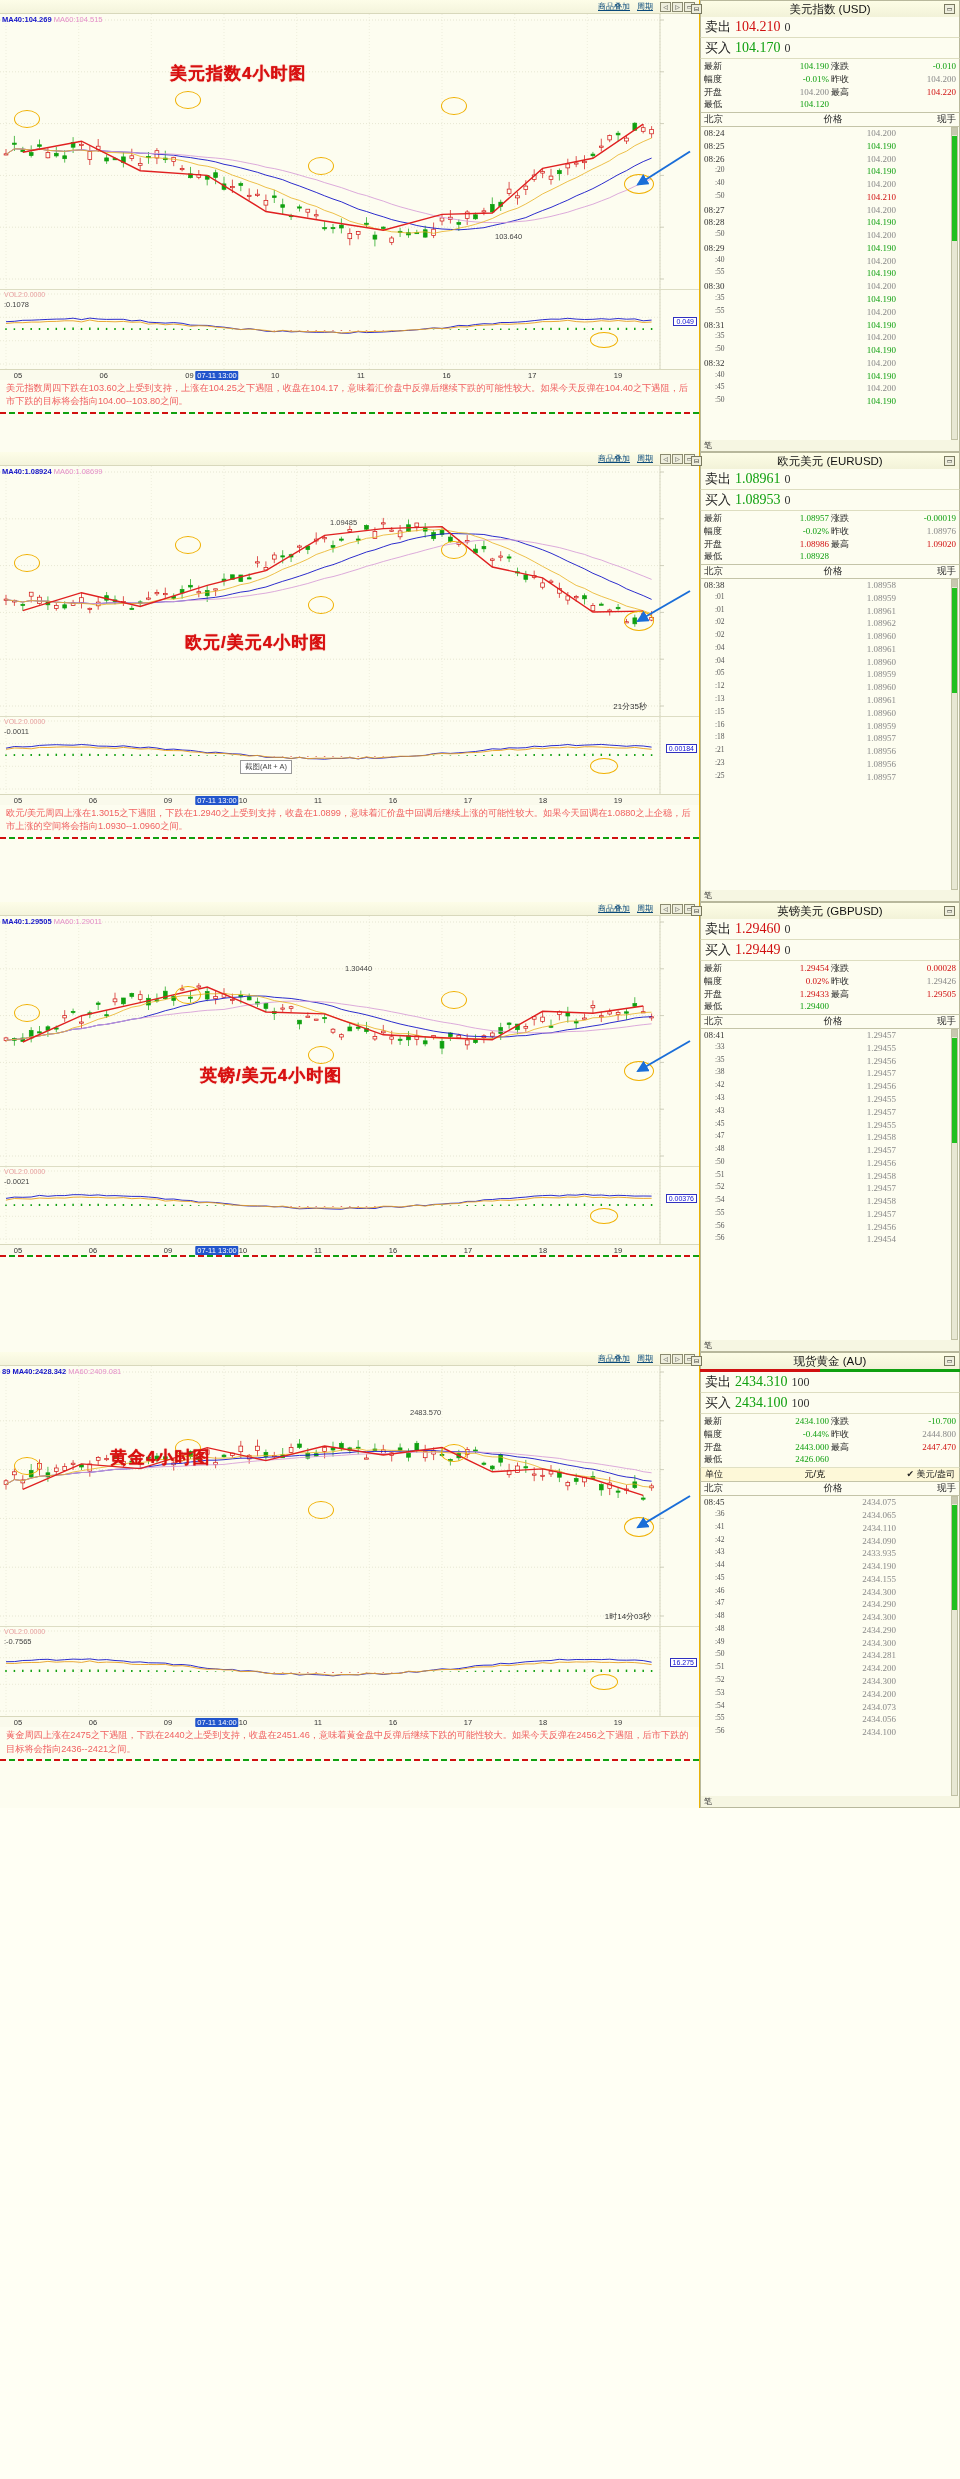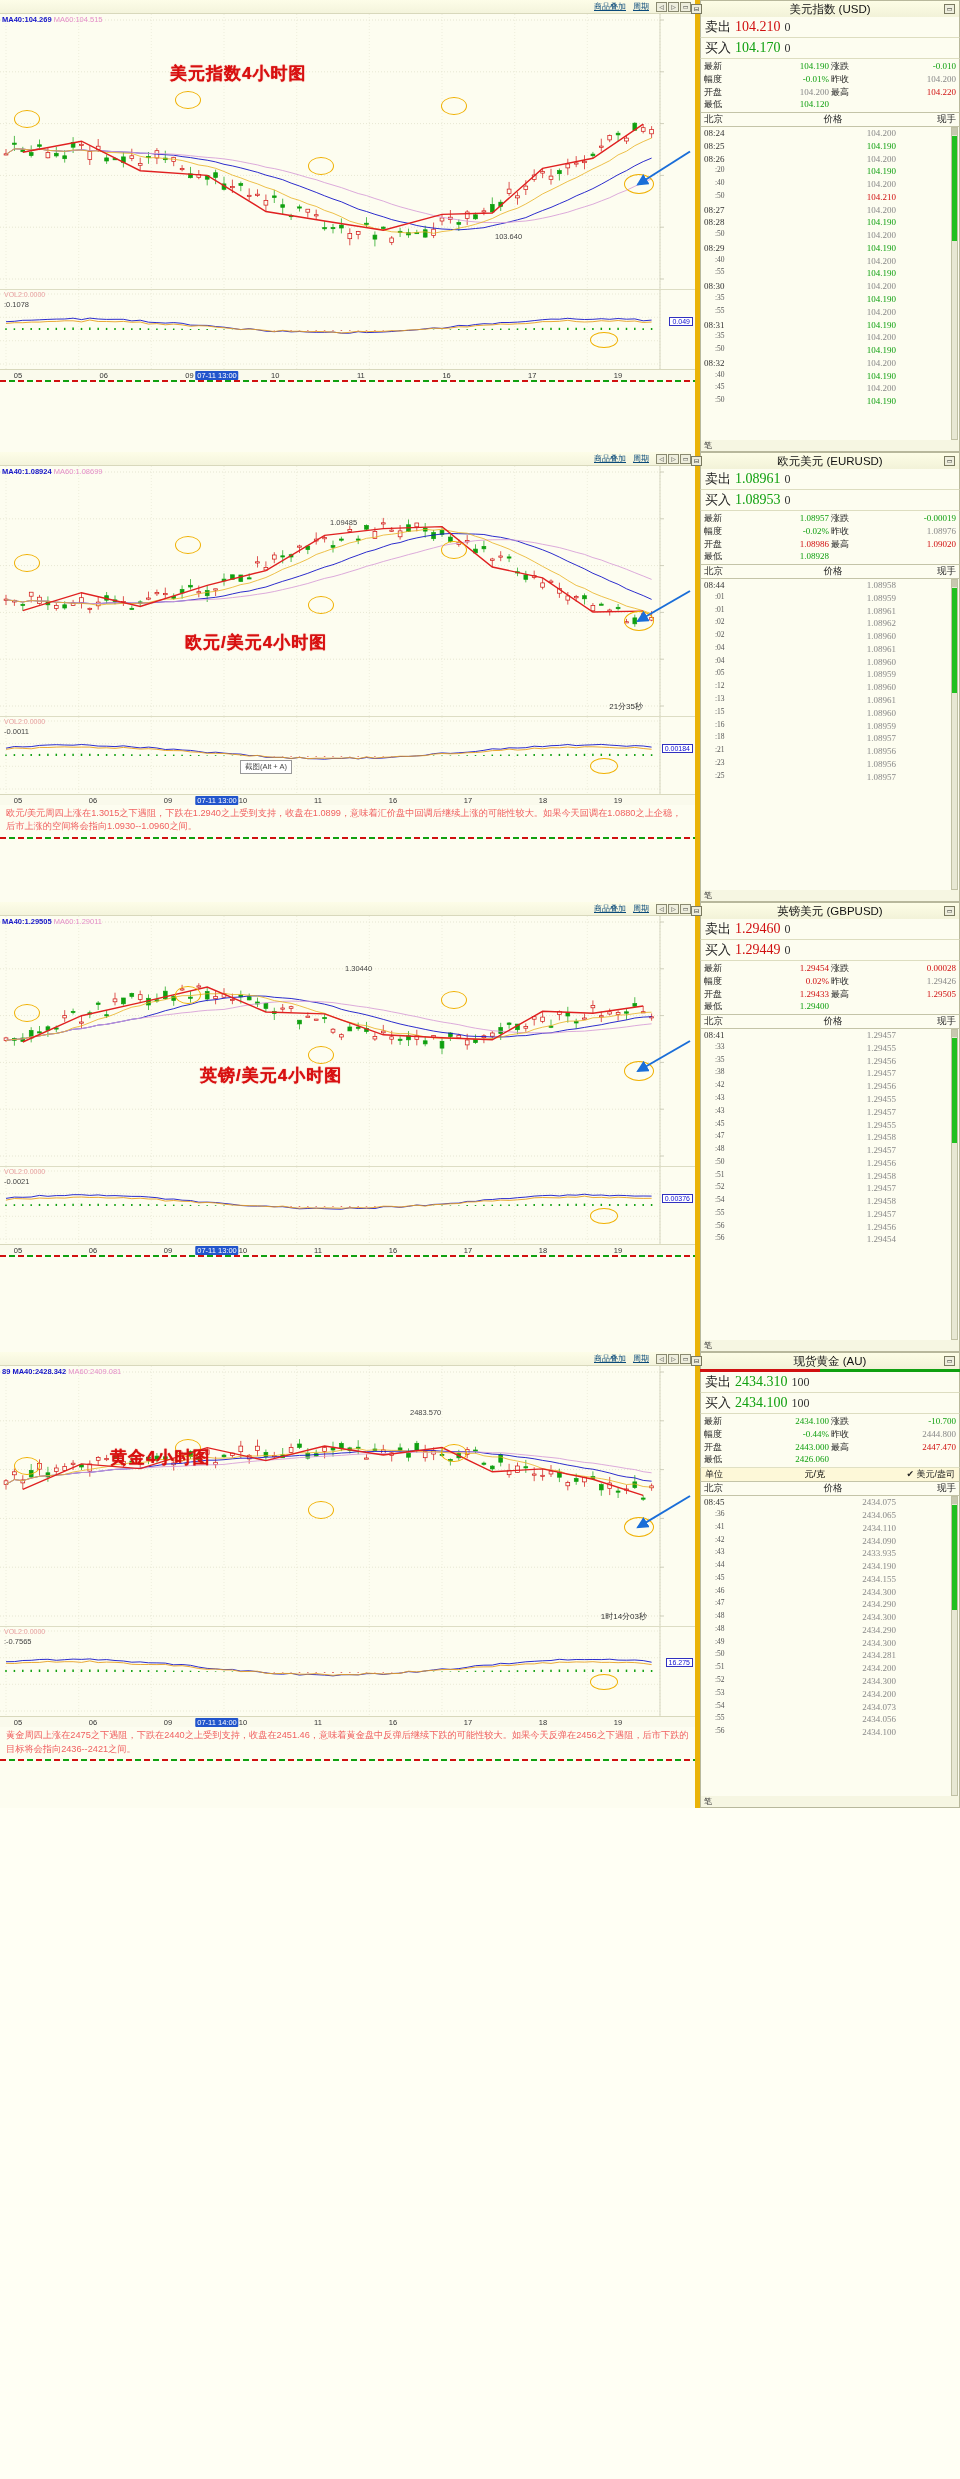--- a/index.html
+++ b/index.html
@@ -4,21 +4,21 @@
 <style>
   * { box-sizing: border-box; margin:0; padding:0; }
   body {
     width: 960px; height: 2479px;
     background: #fffff4;
     font-family: "Liberation Sans", "DejaVu Sans", sans-serif;
     overflow: hidden;
     position: relative;
   }
   .panel { position: relative; width: 960px; display:flex; background:#fffff4; }
-  .chart-col { width: 700px; position:relative; background:#fdfdf0; border-right:5px solid #eab308; }
+  .chart-col { width: 700px; position:relative; background:#fdfdf0; border-right:1px solid #eab308; }
   .quote-col { width: 260px; position:relative; background:#fdfdf0; }
 
   
   .toolbar {
     height: 14px; display:flex; align-items:center; justify-content:flex-end;
     gap:7px; padding-right:4px; font-size:8px; color:#0a4a7a;
     background: linear-gradient(#fdfde8,#f4f4dc); border-bottom:1px solid #d8d8bc;
   }
   .tb-link { text-decoration:underline; cursor:pointer; white-space:nowrap; }
   .tb-btns { display:flex; gap:1px; }
@@ -483,20 +483,21 @@
           <span class="axis-tick" style="left:103.71428571428571px">06</span>
           <span class="axis-tick" style="left:189.42857142857142px">09</span>
           <span class="axis-tick" style="left:275.1428571428571px">10</span>
           <span class="axis-tick" style="left:360.85714285714283px">11</span>
           <span class="axis-tick" style="left:446.57142857142856px">16</span>
           <span class="axis-tick" style="left:532.2857142857142px">17</span>
           <span class="axis-tick" style="left:618px">19</span>
       <span class="axis-sel" style="left:217px">07-11 13:00</span>
     </div>
 
+    <div class="analysis">美元指数周四下跌在103.60之上受到支持，上涨在104.25之下遇阻，收盘在104.17，意味着汇价盘中反弹后继续下跌的可能性较大。如果今天反弹在104.40之下遇阻，后市下跌的目标将会指向104.00--103.80之间。</div>
     <div class="dash-sep"></div>
   </div>
 
   <div class="quote-col">
     <div class="q-head">
       <span class="lbox">⊟</span>
       <span>美元指数 (USD)</span>
       <span class="minbox">▭</span>
     </div>
 
@@ -1038,21 +1039,21 @@
     </div>
 
     <div class="q-colhead">
       <span class="c1">北京</span>
       <span class="c2">价格</span>
       <span class="c3">现手</span>
     </div>
 
     <div class="q-ticks" style="height:311px; overflow:hidden">
       <div class="q-tick">
-        <span class="t">08:44</span>
+        <span class="t">08:38</span>
         <span class="p" style="color:#888">1.08958</span>
         <span class="h">0</span>
       </div>
           <div class="q-tick">
         <span class="t sub">:01</span>
         <span class="p" style="color:#888">1.08959</span>
         <span class="h">0</span>
       </div>
           <div class="q-tick">
         <span class="t sub">:01</span>

